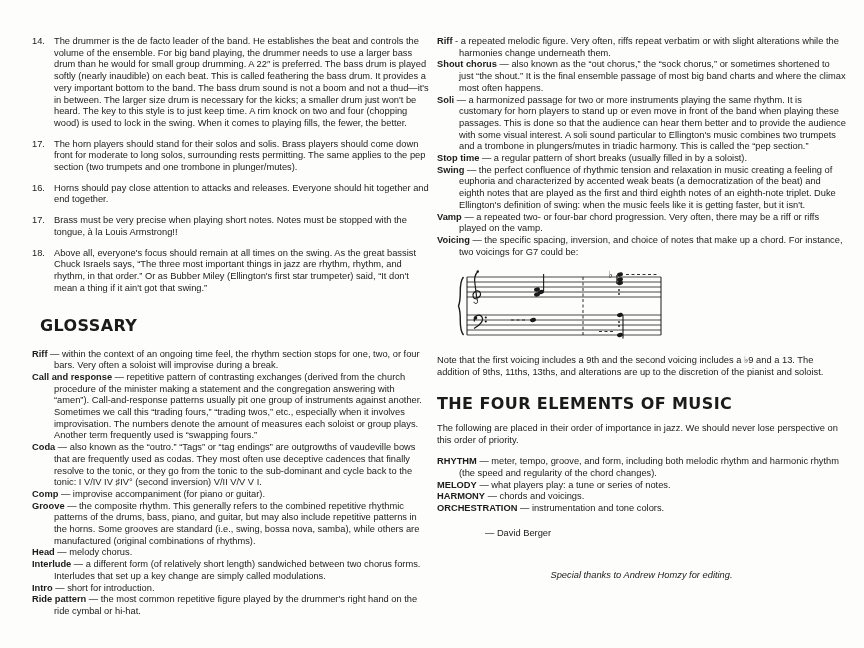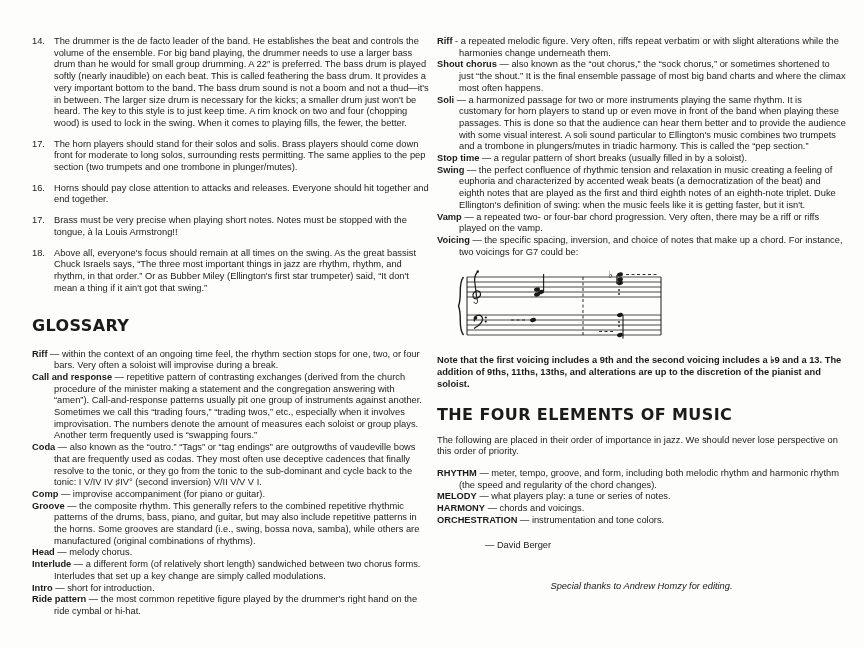--- a/index.html
+++ b/index.html
@@ -14,24 +14,24 @@
   .col-left{left:32px;width:397px;}
   .col-right{left:437px;width:409px;}
   p{margin:0;}
   .num-item{display:flex;margin-bottom:9px;}
   .num-item .num{flex:none;width:22px;}
   .num-item .itext{flex:1;}
   .entry{padding-left:22px;text-indent:-22px;}
   .term{font-weight:bold;}
   h1{font-size:16px;font-weight:bold;letter-spacing:0.4px;margin:0;
      font-family:"DejaVu Sans", sans-serif;}
-  .h-left{margin:22px 0 12px 0;}
+  .h-left{margin:22px 0 12px 8px;}
   .h-right{margin:15px 0 9px 0;}
   .intro{margin-bottom:10px;}
-  .note-par{margin-top:12px;font-weight:bold;}
+  .note-par{margin-top:12px;}
   .figure-staff{margin:7px 0 5px 16px;}
   .sig{margin:13px 0 0 48px;}
   .footer-credit{font-style:italic;text-align:center;margin-top:30px;}
   svg{display:block;}
   .ink{stroke:#1a1a1a;}
   .fill-ink{fill:#1a1a1a;}
 </style>
 </head>
 <body>
 

